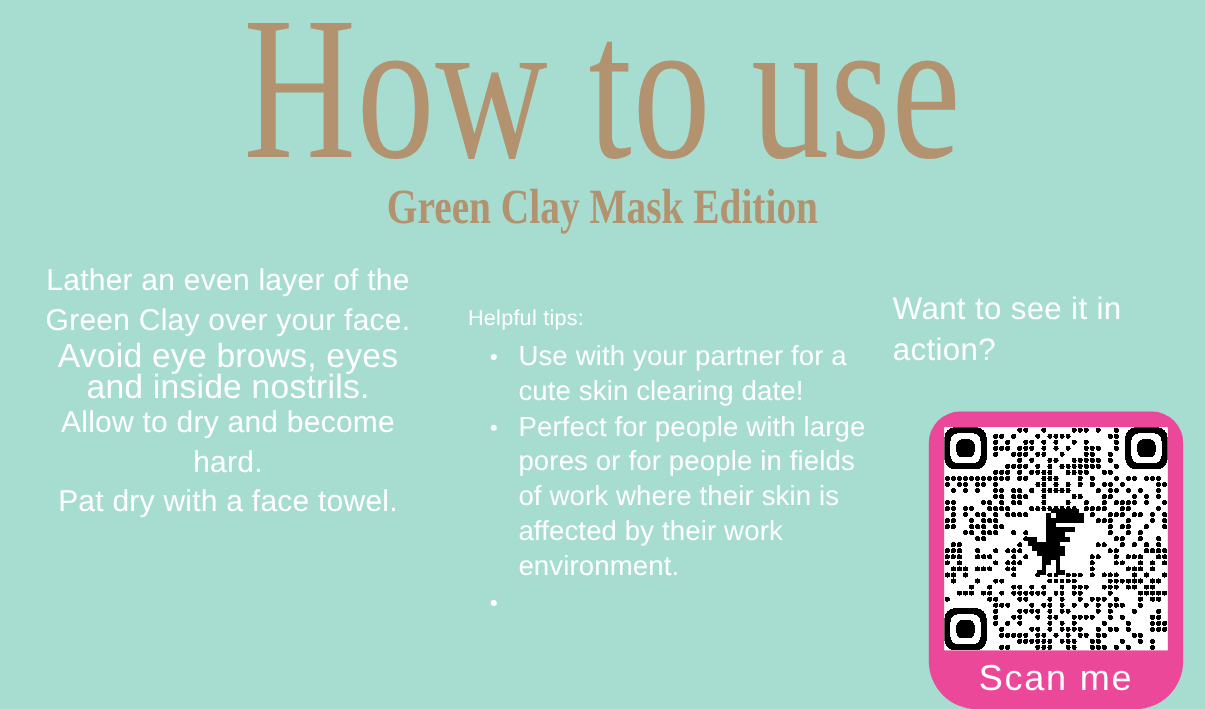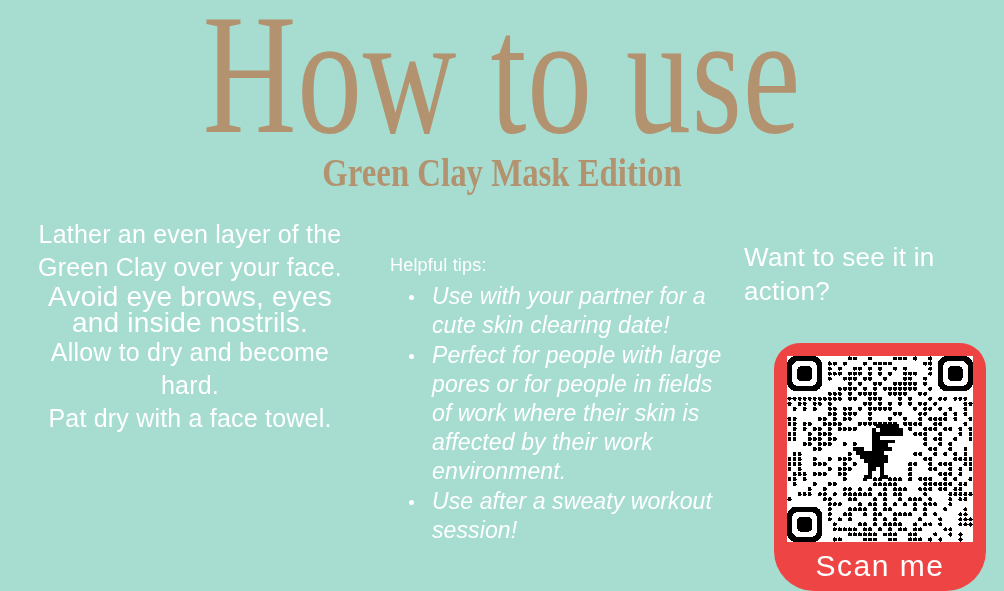--- a/index.html
+++ b/index.html
@@ -53,21 +53,21 @@
   }
 
   .col-mid {
     position:absolute; left:390px; top:250px; width:340px;
     color:#ffffff;
   }
   .tips-head {
     font-size:18px; line-height:30px; font-weight:300; letter-spacing:0.2px;
     margin-bottom:2px;
   }
-  .tips-list { list-style:none;font-style:italic; }
+  .tips-list { list-style:none; }
   .tips-list li {
     position:relative;
     padding-left:42px;
     font-size:23px;
     line-height:29px;
     font-weight:300;
     letter-spacing:0.1px;
     margin-bottom:1px;
   }
   .tips-list li .bullet {
@@ -84,21 +84,21 @@
   }
   .cta {
     font-size:26px; line-height:34px; font-weight:300; letter-spacing:0.3px;
   }
 
   
   .qr-card {
     position:absolute;
     left:774px; top:343px;
     width:212px; height:248px;
-    background:#ef4444;
+    background:#ec4899;
     border-radius:26px 26px 40px 40px;
   }
   .qr-white {
     position:absolute;
     left:13px; top:13px;
     width:186px; height:186px;
     background:#ffffff;
   }
   .qr-white svg { display:block; width:186px; height:186px; }
   .scan-me {
@@ -134,21 +134,20 @@
       <li>
         <span class="bullet"></span>
         <span>Use with your partner for a cute skin clearing date!</span>
       </li>
       <li>
         <span class="bullet"></span>
         <span>Perfect for people with large pores or for people in fields of work where their skin is affected by their work environment.</span>
       </li>
       <li>
         <span class="bullet"></span>
-        <span>Use after a sweaty workout session!</span>
       </li>
     </ul>
   </div>
 
   <div class="col-right">
     <div class="cta">Want to see it in action?</div>
   </div>
 
   <div class="qr-card">
     <div class="qr-white">

